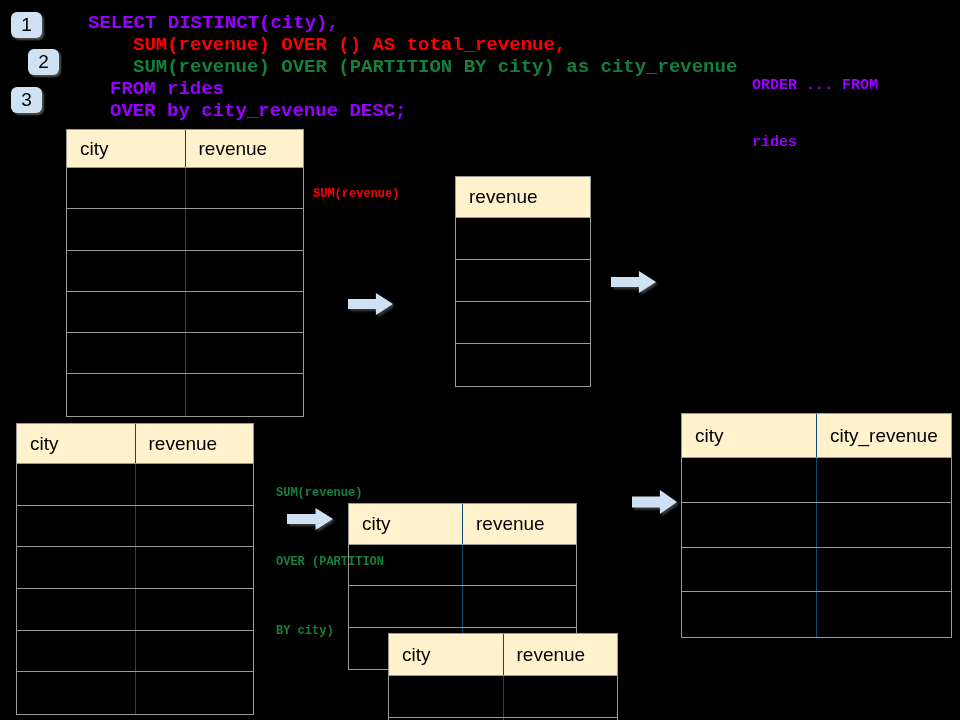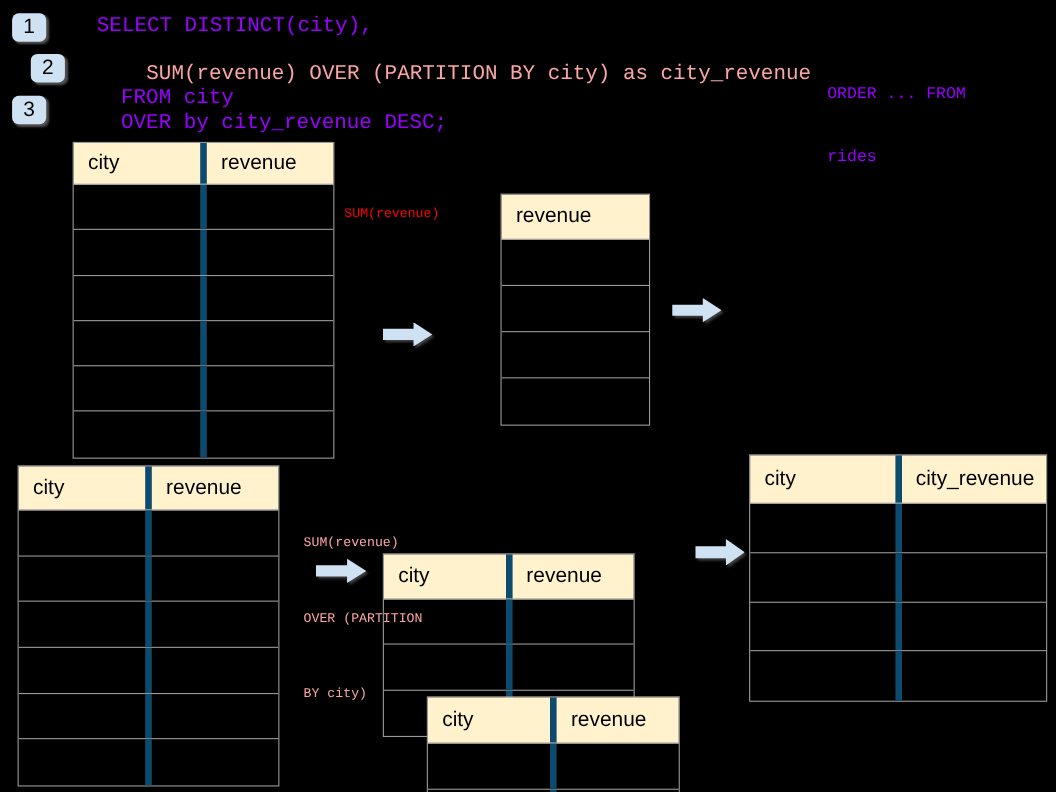--- a/index.html
+++ b/index.html
@@ -3,48 +3,48 @@
 <meta charset="utf-8">
 <style>
   html,body{margin:0;padding:0;background:#000;}
   #canvas{
     position:relative;width:960px;height:720px;background:#000000;
     overflow:hidden;font-family:"Liberation Sans",sans-serif;
   }
   
   .code{
     position:absolute;font-family:"Liberation Mono","DejaVu Sans Mono",monospace;
-    font-weight:normal;white-space:pre;
+    font-weight:bold;white-space:pre;
   }
   .sql-line{font-size:19px;line-height:22px;}
   .note{font-size:15px;line-height:19px;}
   .lbl{font-size:12px;line-height:23px;}
   .c-purple{color:#9900ff;}
   .c-red{color:#ff0000;}
-  .c-green{color:#fca5a5;}
+  .c-green{color:#15803d;}
   
   .badge{
     position:absolute;width:31px;height:26px;background:#cfe2f3;border-radius:6px;
     display:flex;align-items:center;justify-content:center;
     font-size:19px;color:#000;box-shadow:2px 2px 2px rgba(95,95,95,.85);
   }
   
   .arrow{position:absolute;filter:drop-shadow(2px 2px 1px rgba(70,70,70,.9));}
   .arrow-shape{
     width:100%;height:100%;background:#cfe2f3;
     clip-path:polygon(0 27%,62% 27%,62% 0,100% 50%,62% 100%,62% 73%,0 73%);
   }
   
   .table{
     position:absolute;display:flex;flex-direction:column;
     border:1px solid #999;box-sizing:border-box;background:transparent;
   }
   .trow{display:flex;flex:none;box-sizing:border-box;border-bottom:1px solid #999;}
   .trow:last-child{border-bottom:none;}
-  .tcell{flex:1;border-right:6px solid #0c4a6e;box-sizing:border-box;}
+  .tcell{flex:1;border-right:1px solid #0c4a6e;box-sizing:border-box;}
   .tcell:last-child{border-right:none;}
   .trow.head{
     height:var(--hh);background:#fff2cc;color:#000;font-size:19px;
   }
   .trow.head .tcell{display:flex;align-items:center;padding-left:13px;}
   .trow.body{height:var(--rh);}
   .z2{z-index:2;}
 </style>
 </head>
 <body>
@@ -55,22 +55,23 @@
     <span>1</span>
   </div>
   <div class="badge" style="left:28px;top:49px;">
     <span>2</span>
   </div>
   <div class="badge" style="left:11px;top:87px;">
     <span>3</span>
   </div>
 
   <div class="code sql-line c-purple" style="left:88px;top:12px;">SELECT DISTINCT(city),</div>
+  <div class="code sql-line c-red" style="left:133px;top:34px;">SUM(revenue) OVER () AS total_revenue,</div>
   <div class="code sql-line c-green" style="left:133px;top:56px;">SUM(revenue) OVER (PARTITION BY city) as city_revenue</div>
-  <div class="code sql-line c-purple" style="left:110px;top:78px;">FROM city</div>
+  <div class="code sql-line c-purple" style="left:110px;top:78px;">FROM rides</div>
   <div class="code sql-line c-purple" style="left:110px;top:100px;">OVER by city_revenue DESC;</div>
 
   <div class="code note c-purple" style="left:752px;top:38px;">
     <div>ORDER ... FROM</div>
     <div>rides</div>
   </div>
 
   <div class="code lbl c-red" style="left:313px;top:139px;line-height:22px;">
     <div>SUM(revenue)</div>
   </div>

